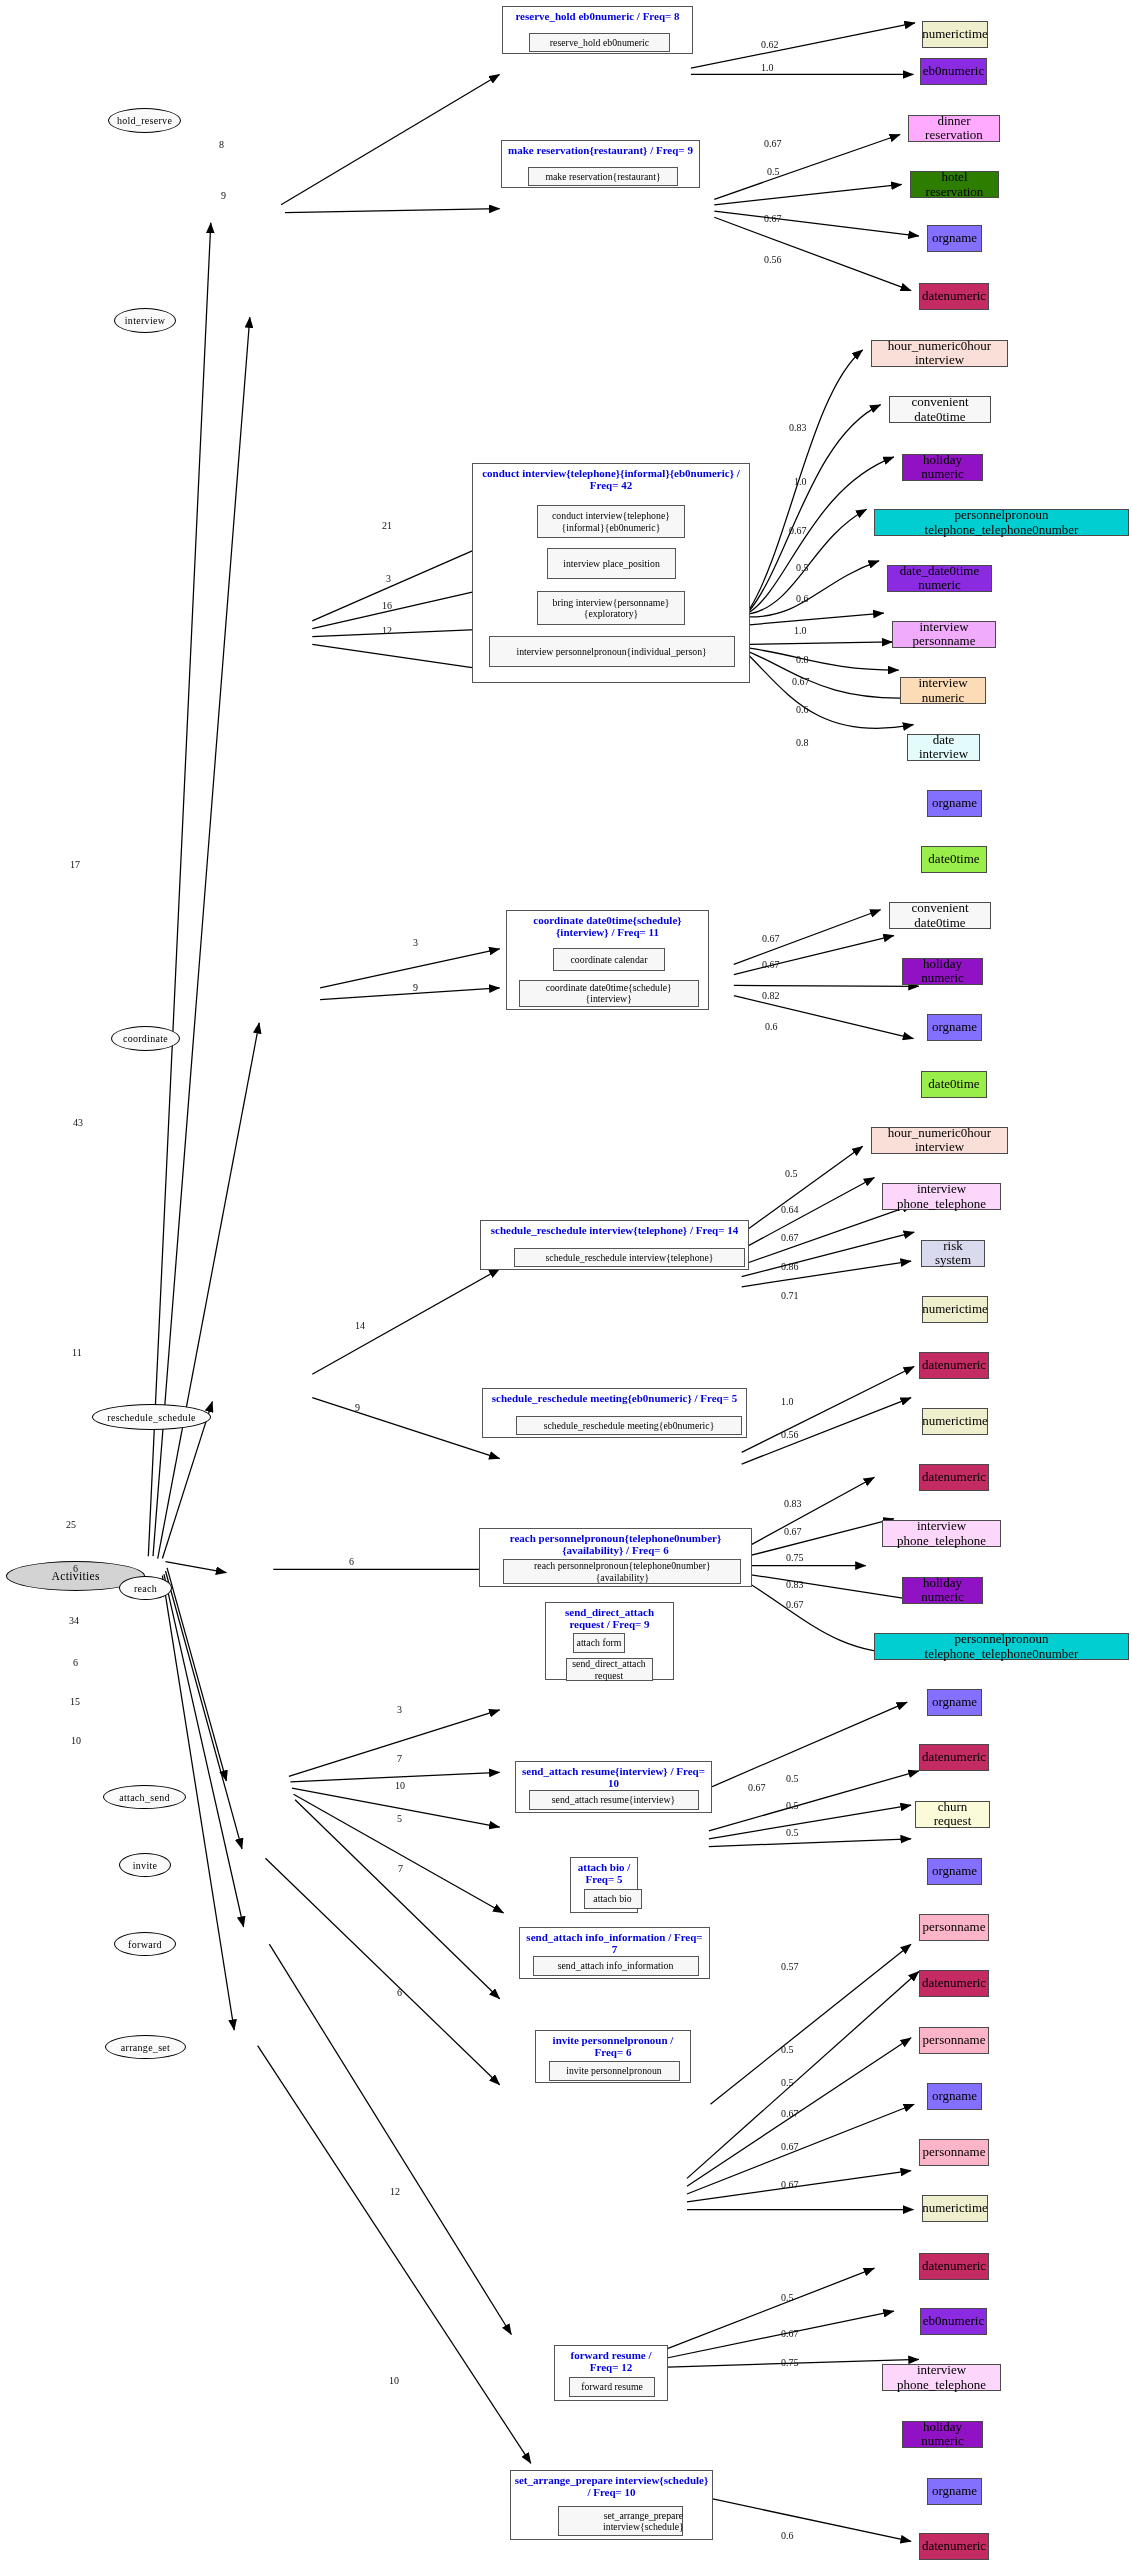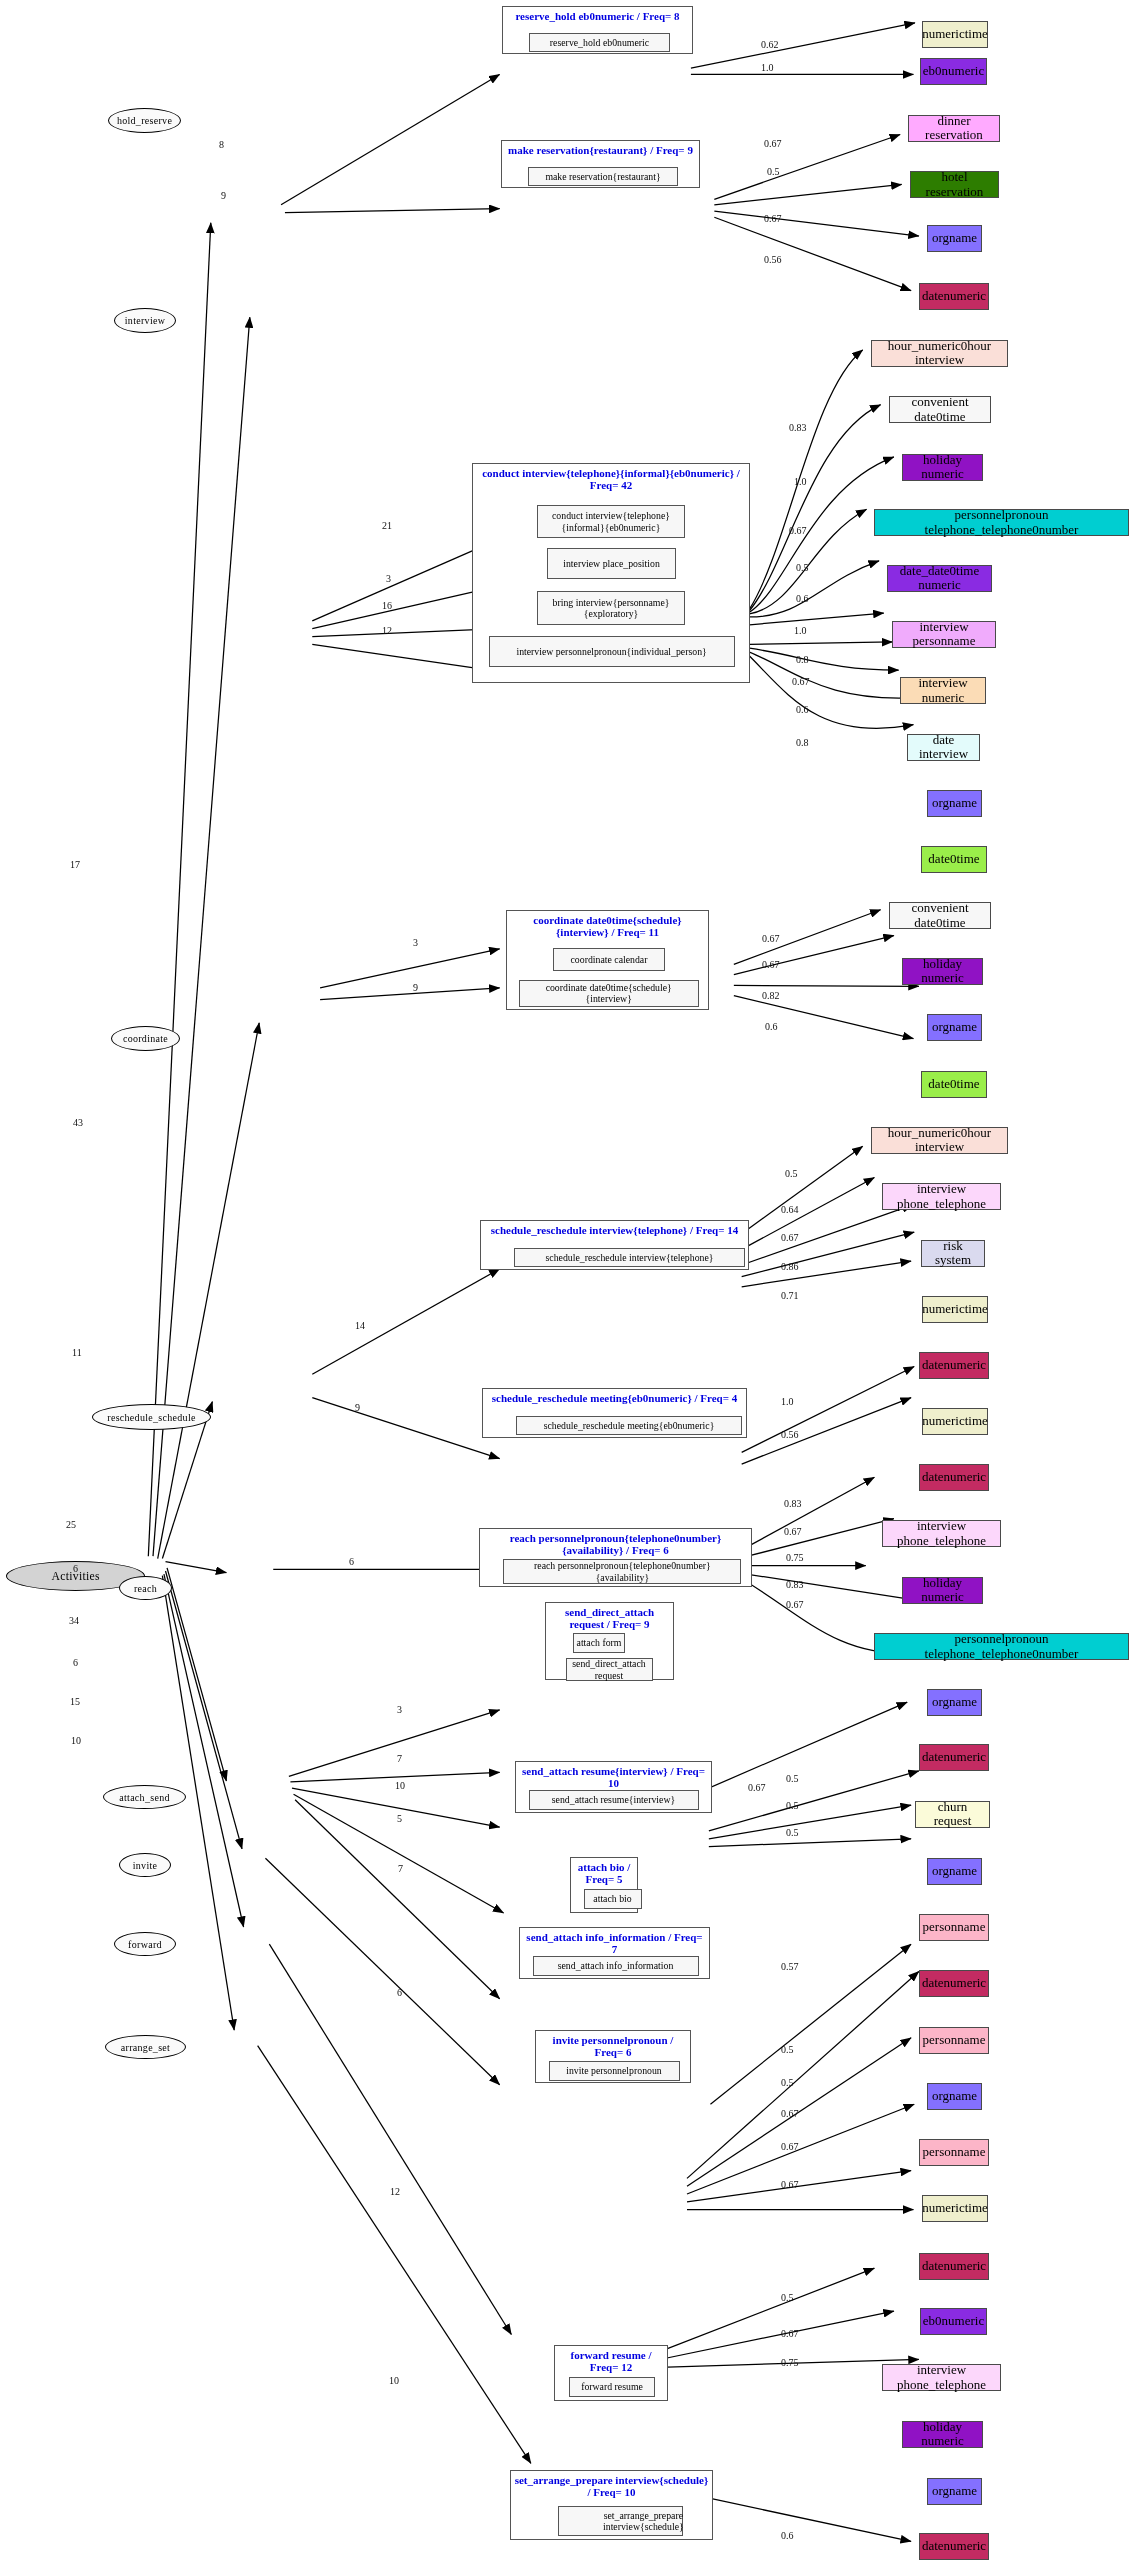--- a/index.html
+++ b/index.html
@@ -250,21 +250,21 @@
     <div class="inner" style="left:33px;top:26.5px;width:231px;height:19.5px;">schedule_reschedule interview{telephone}</div>
   </div>
   <div class="elabel" style="left:355px;top:1320px;">14</div>
   <div class="elabel" style="left:785px;top:1168px;">0.5</div>
   <div class="elabel" style="left:781px;top:1204px;">0.64</div>
   <div class="elabel" style="left:781px;top:1232px;">0.67</div>
   <div class="elabel" style="left:781px;top:1261px;">0.86</div>
   <div class="elabel" style="left:781px;top:1290px;text-align:center;">0.71</div>
 
   <div class="cluster" style="left:482px;top:1388px;width:265px;height:50px;">
-    <div class="cluster-title">schedule_reschedule meeting{eb0numeric} / Freq= 4</div>
+    <div class="cluster-title">schedule_reschedule meeting{eb0numeric} / Freq= 5</div>
     <div class="inner" style="left:33px;top:26.5px;width:226px;height:19.5px;">schedule_reschedule meeting{eb0numeric}</div>
   </div>
   <div class="elabel" style="left:355px;top:1402px;">9</div>
   <div class="elabel" style="left:781px;top:1396px;">1.0</div>
   <div class="elabel" style="left:781px;top:1429px;">0.56</div>
 
   <div class="cluster" style="left:479px;top:1528px;width:273px;height:59px;">
     <div class="cluster-title">reach personnelpronoun{telephone0number}{availability} / Freq= 6</div>
     <div class="inner" style="left:23.4px;top:30px;width:238px;height:25px;">reach personnelpronoun{telephone0number} {availability}</div>
   </div>

